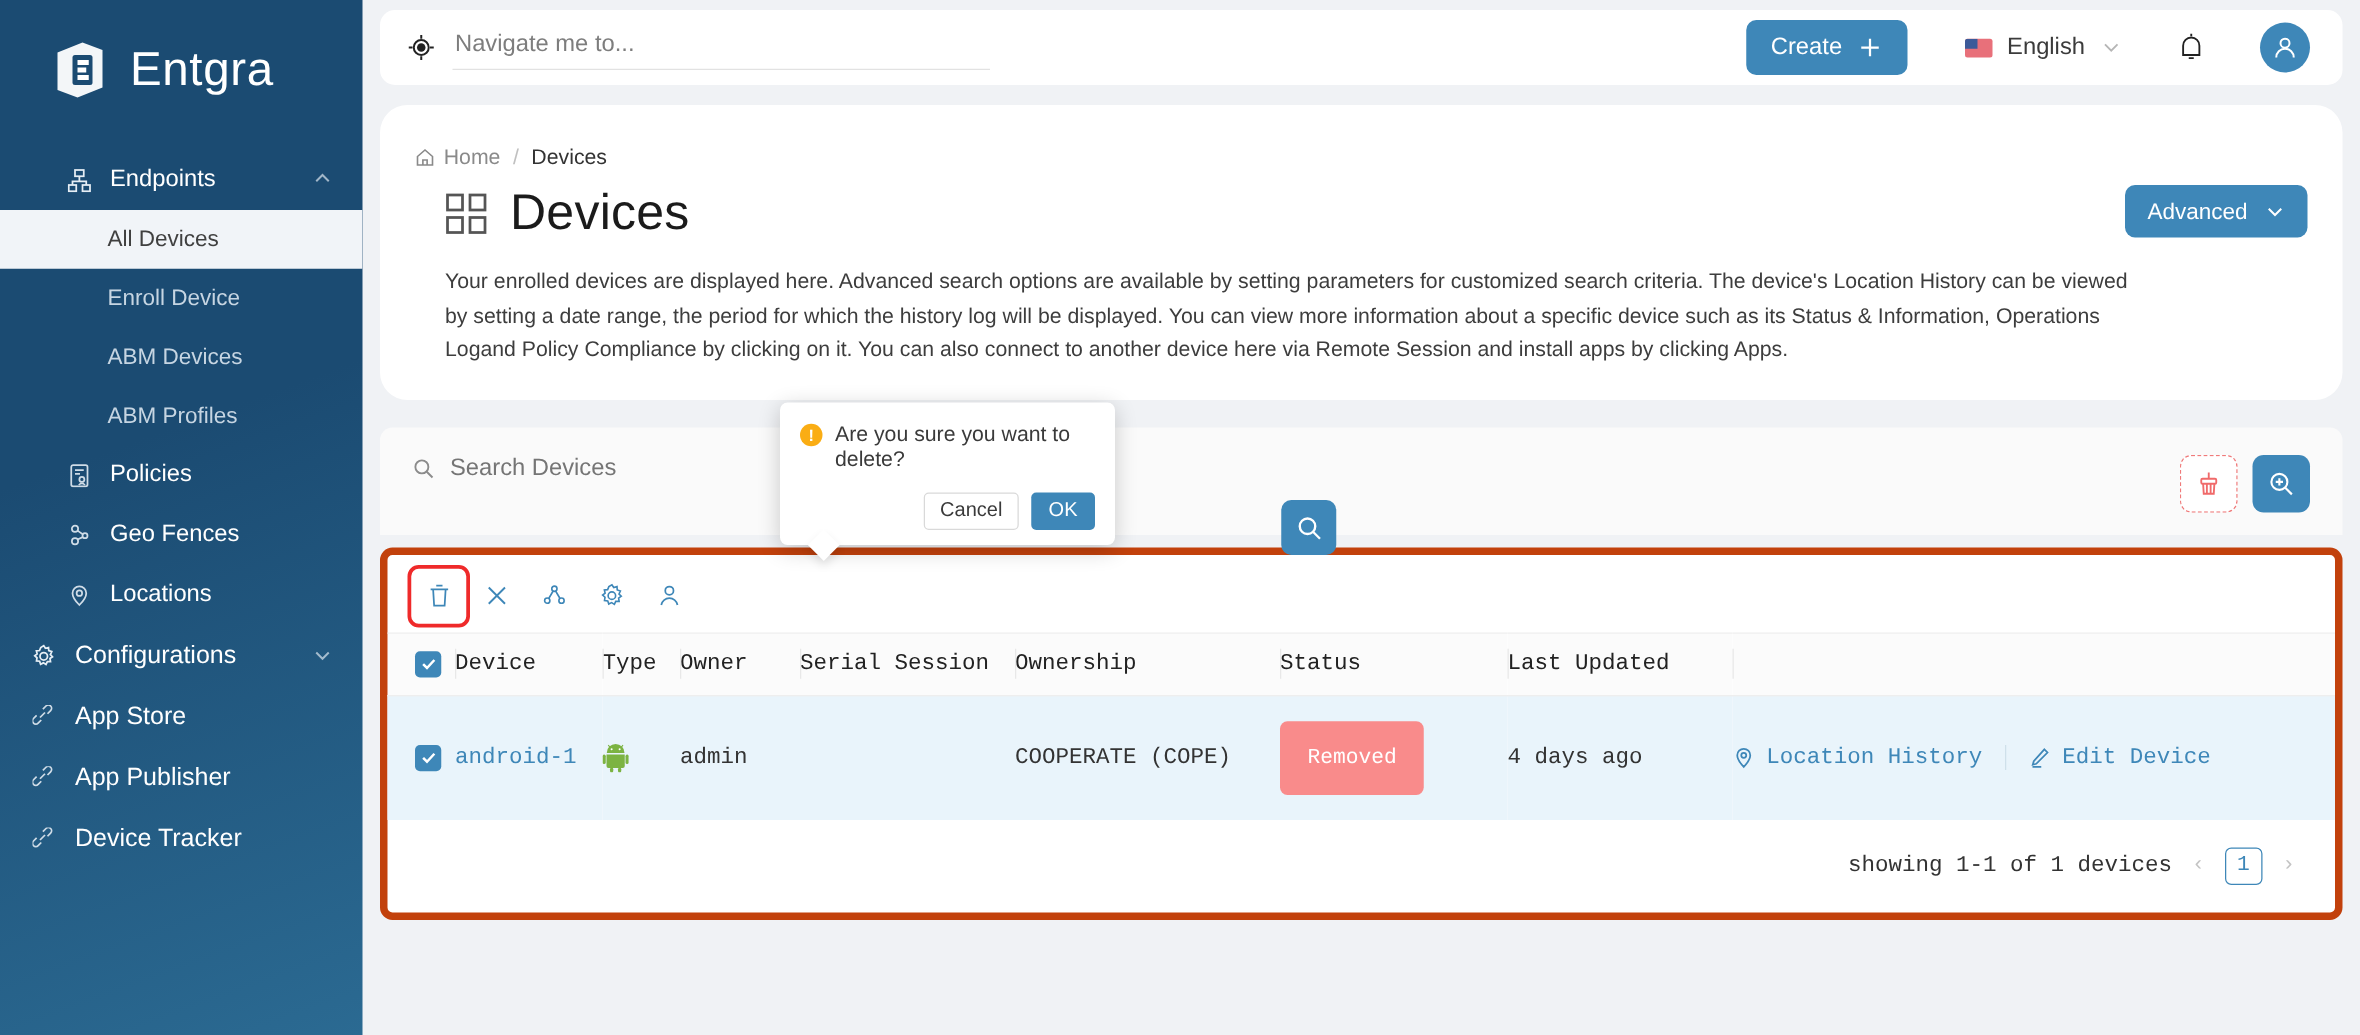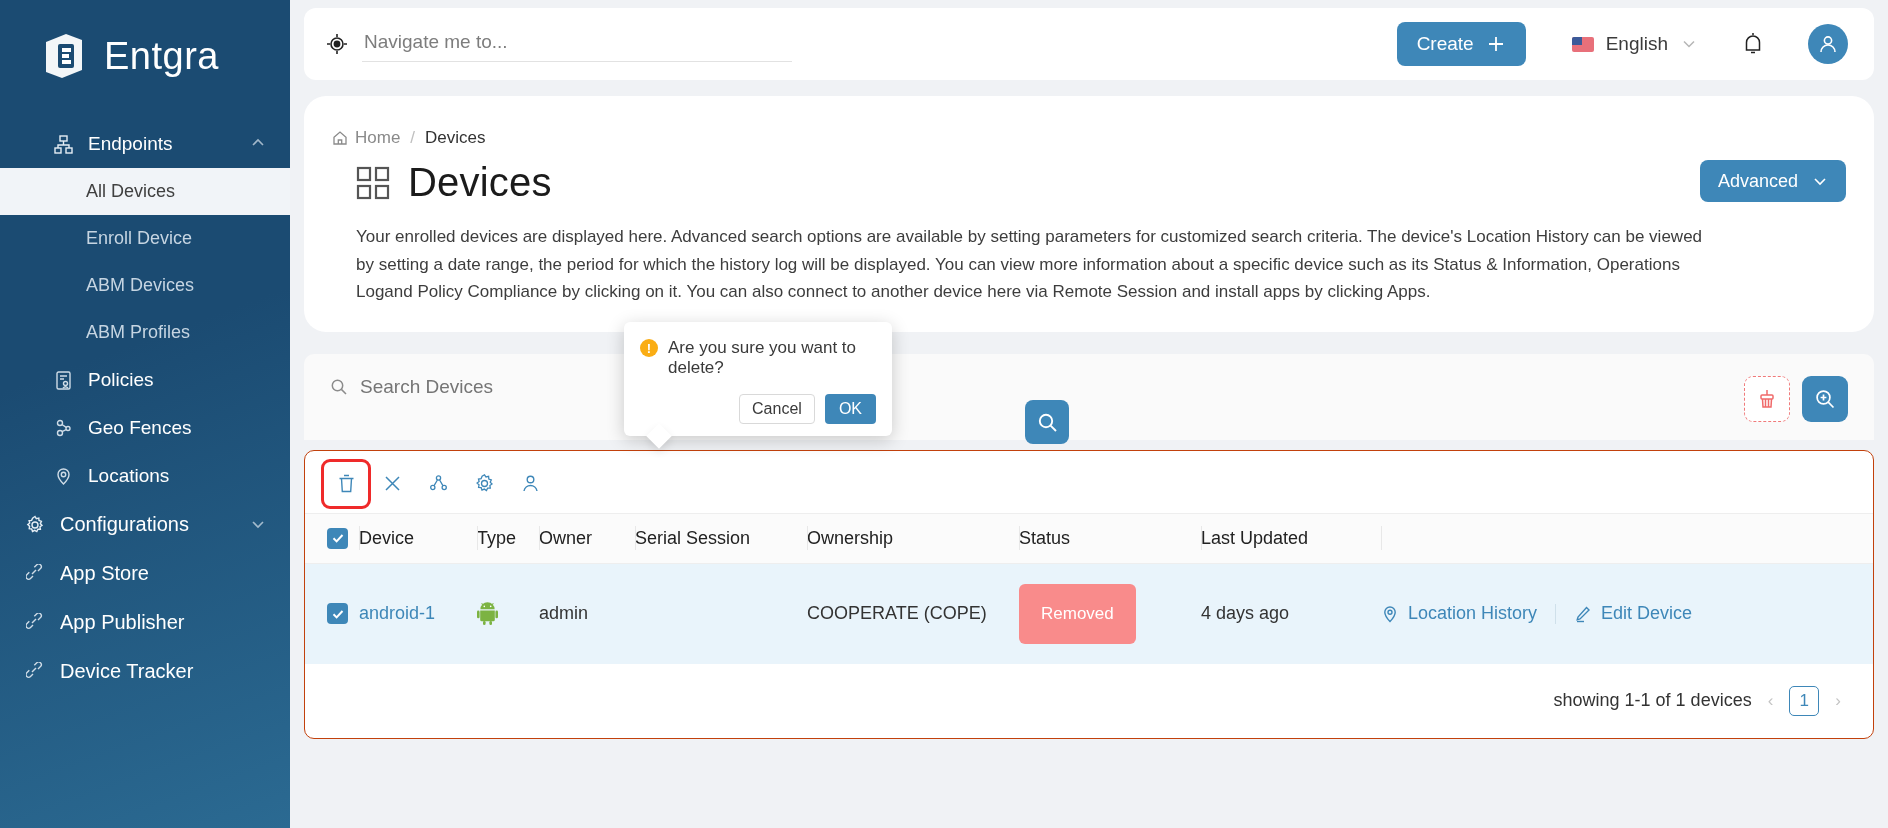--- a/index.html
+++ b/index.html
@@ -33,21 +33,21 @@
   .nav-item.lvl2 { padding-left: 52px; font-size: 19px; color:#ffffff; }
   .nav-item.lvl3 { padding-left: 86px; font-size: 18px; color:#c6d5e2; }
   .nav-item.active {
     background: #f1f4f8; color: #1f2d3d;
   }
   .nav-item.active .label { color:#404040; }
 
   
   .main { flex: 1; height: 828px; position: relative; overflow: hidden; padding: 0 0 0 0; }
   .topbar {
-    margin: 8px 14px 0 14px; height: 72px; background:#fff;
+    margin: 8px 14px 0 14px; height: 60px; background:#fff;
     border-radius: 12px; display: flex; align-items: center;
     padding: 0 26px 0 22px; gap: 16px;
   }
   .nav-search { display:flex; align-items:center; gap:14px; flex: 0 0 520px; }
   .nav-search .crosshair { width: 22px; height: 22px; }
   .nav-search input {
     border: none; border-bottom: 1px solid #e2e2e2; outline: none;
     font-size: 19px; color: #6b6b6b; padding: 4px 2px 8px 2px; width: 430px;
     font-family: "Liberation Sans", sans-serif; background: transparent;
   }
@@ -110,21 +110,21 @@
     display:flex; align-items:center; justify-content:center; cursor:pointer; background:#fff;
   }
   .zoom-btn {
     width: 46px; height: 46px; border-radius: 9px; background:#3e87b8;
     display:flex; align-items:center; justify-content:center; cursor:pointer;
   }
 
   
   .table-card {
     margin: 10px 14px 0 14px; background:#fff; border-radius: 10px;
-    border: 1px solid #c2410c; padding: 0 0 10px 0;
+    border: 6px solid #c2410c; padding: 0 0 10px 0; font-family: Liberation Mono, monospace;
   }
   .tool-row { display:flex; align-items:center; gap: 8px; padding: 14px 18px 10px 22px; }
   .tool-ico {
     width: 38px; height: 38px; display:flex; align-items:center; justify-content:center;
     cursor:pointer; border-radius: 3px;
   }
   .tool-ico.sel { outline: 3px solid #ef2a2a; outline-offset: 3px; }
 
   table { width: 100%; border-collapse: collapse; }
   thead th {

